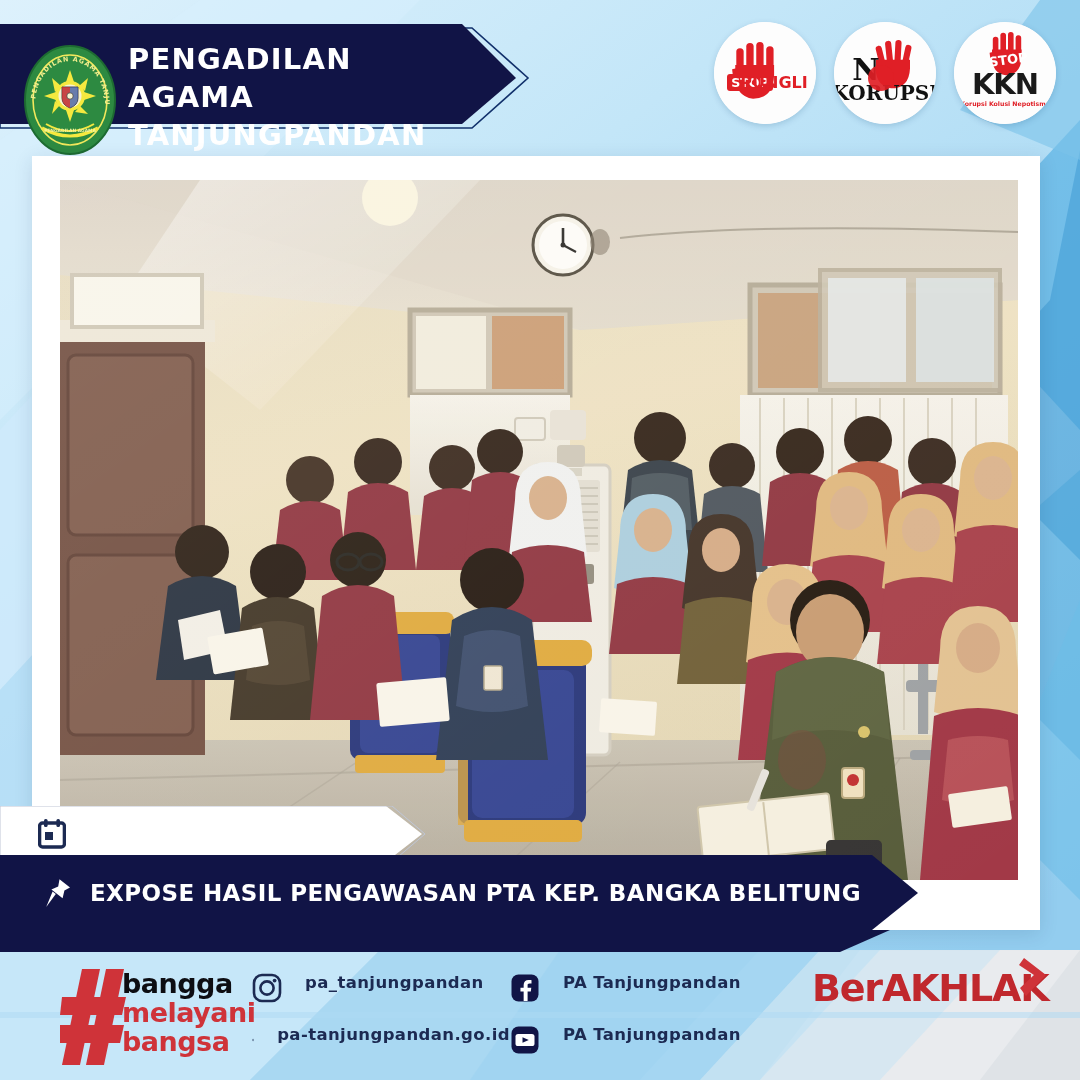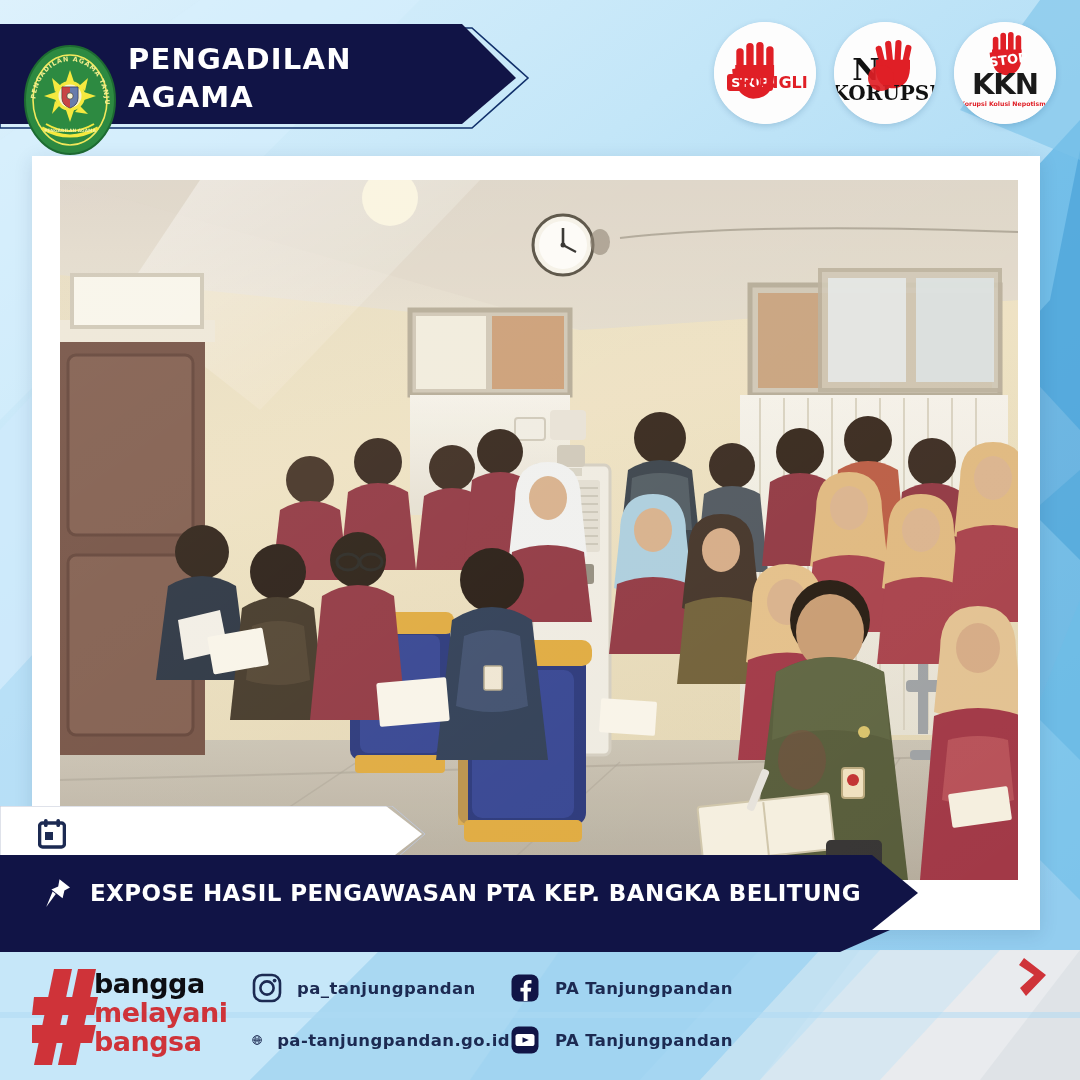--- a/index.html
+++ b/index.html
@@ -61,32 +61,32 @@
   .title-strip .shape{ position:absolute; inset:0; }
   .title-row{ position:absolute; left:42px; top:0; height:75px;
               display:flex; align-items:center; gap:18px; }
   .title-text{ color:#ffffff; font-weight:bold; font-size:23px;
                letter-spacing:.4px; font-family:"DejaVu Sans", sans-serif;
                white-space:nowrap;text-align:right; }
   .navy-tail{ position:absolute; left:0; top:930px; width:890px; height:22px; }
 
   
   .footer{ position:absolute; left:0; top:950px; width:1080px; height:130px; }
-  .bangga{ position:absolute; left:32px; top:963px; width:190px; height:100px; }
+  .bangga{ position:absolute; left:60px; top:963px; width:190px; height:100px; }
   .bangga .lines{ position:absolute; left:62px; top:6px; }
   .bangga .l{ font-family:"DejaVu Sans", sans-serif; font-weight:bold;
               font-size:27px; line-height:29px; letter-spacing:-.5px; }
   .l1{ color:#0d0d12; }
   .l2{ color:#cf3339; }
   .l3{ color:#cf3339; }
 
   .contacts{ position:absolute; left:252px; top:962px; width:560px;
              display:grid; grid-template-columns:258px 300px;
              grid-template-rows:52px 52px; align-items:center; }
-  .cline{ display:flex; align-items:center; gap:15px; }
+  .cline{ display:flex; gap:23px; }
   .ctext{ color:#1c2a52; font-weight:bold; font-size:16.5px;
           letter-spacing:.4px; font-family:"DejaVu Sans", sans-serif;
           white-space:nowrap; }
 
   .berakhlak{ position:absolute; left:806px; top:962px; width:250px; height:100px; }
   .ber-word{ position:absolute; left:6px; top:4px; font-family:"DejaVu Sans", sans-serif;
              font-weight:bold; font-size:38px; color:#c0282d; letter-spacing:-1.2px; }
   .ber-sub{ position:absolute; left:8px; top:52px; width:240px;
             font-family:"Liberation Sans", sans-serif; font-size:11.5px;
             line-height:15px; color:#4a4a4a; }
@@ -166,20 +166,21 @@
       <circle cx="0" cy="0" r="3.2" fill="#f7f3d2" stroke="#333" stroke-width="0.7"></circle>
     </g>
 
     <path d="M 20 84 Q 48 100 76 84" fill="none" stroke="#f5e93f" stroke-width="3.2"></path>
     <path d="M 24 80 Q 48 94 72 80" fill="none" stroke="#f5e93f" stroke-width="2"></path>
     <text x="48" y="88" text-anchor="middle" font-family="DejaVu Sans, sans-serif" font-size="4.4" font-weight="bold" fill="#f7f3a0">PENGADILAN AGAMA</text>
   </svg>
 
   <div class="hdr-title">
     <div>PENGADILAN AGAMA</div>
+    <div>TANJUNGPANDAN</div>
   </div>
 </div>
 
 <div class="badges">
 
   <div class="badge">
     <svg viewBox="0 0 102 102" xmlns="http://www.w3.org/2000/svg">
       <circle cx="51" cy="51" r="51" fill="#fdfdfd"></circle>
       <g transform="translate(16,20) scale(1.05)" fill="#e01f26">
         <rect x="6" y="6" width="7" height="26" rx="3.4"></rect>
@@ -570,16 +571,17 @@
     <svg width="30" height="30" viewBox="0 0 30 30" xmlns="http://www.w3.org/2000/svg">
       <rect x="1.5" y="1.5" width="27" height="27" rx="7" fill="#111446"></rect>
       <rect x="5.5" y="9" width="19" height="12" rx="2.6" fill="#ffffff"></rect>
       <polygon points="12.5,12.2 18.8,15 12.5,17.8" fill="#111446"></polygon>
     </svg>
     <span class="ctext">PA Tanjungpandan</span>
   </div>
 </div>
 
 <div class="berakhlak">
+  <div class="ber-word">BerAKHLAK</div>
   <svg width="34" height="44" viewBox="0 0 34 44" xmlns="http://www.w3.org/2000/svg" style="position:absolute;left:212px;top:-6px;">
     <path d="M6 2 L28 19 L8 40 L2 32 L16 19 L1 9 Z" fill="#cf3339"></path>
   </svg>
 </div>
 
 </body></html>

